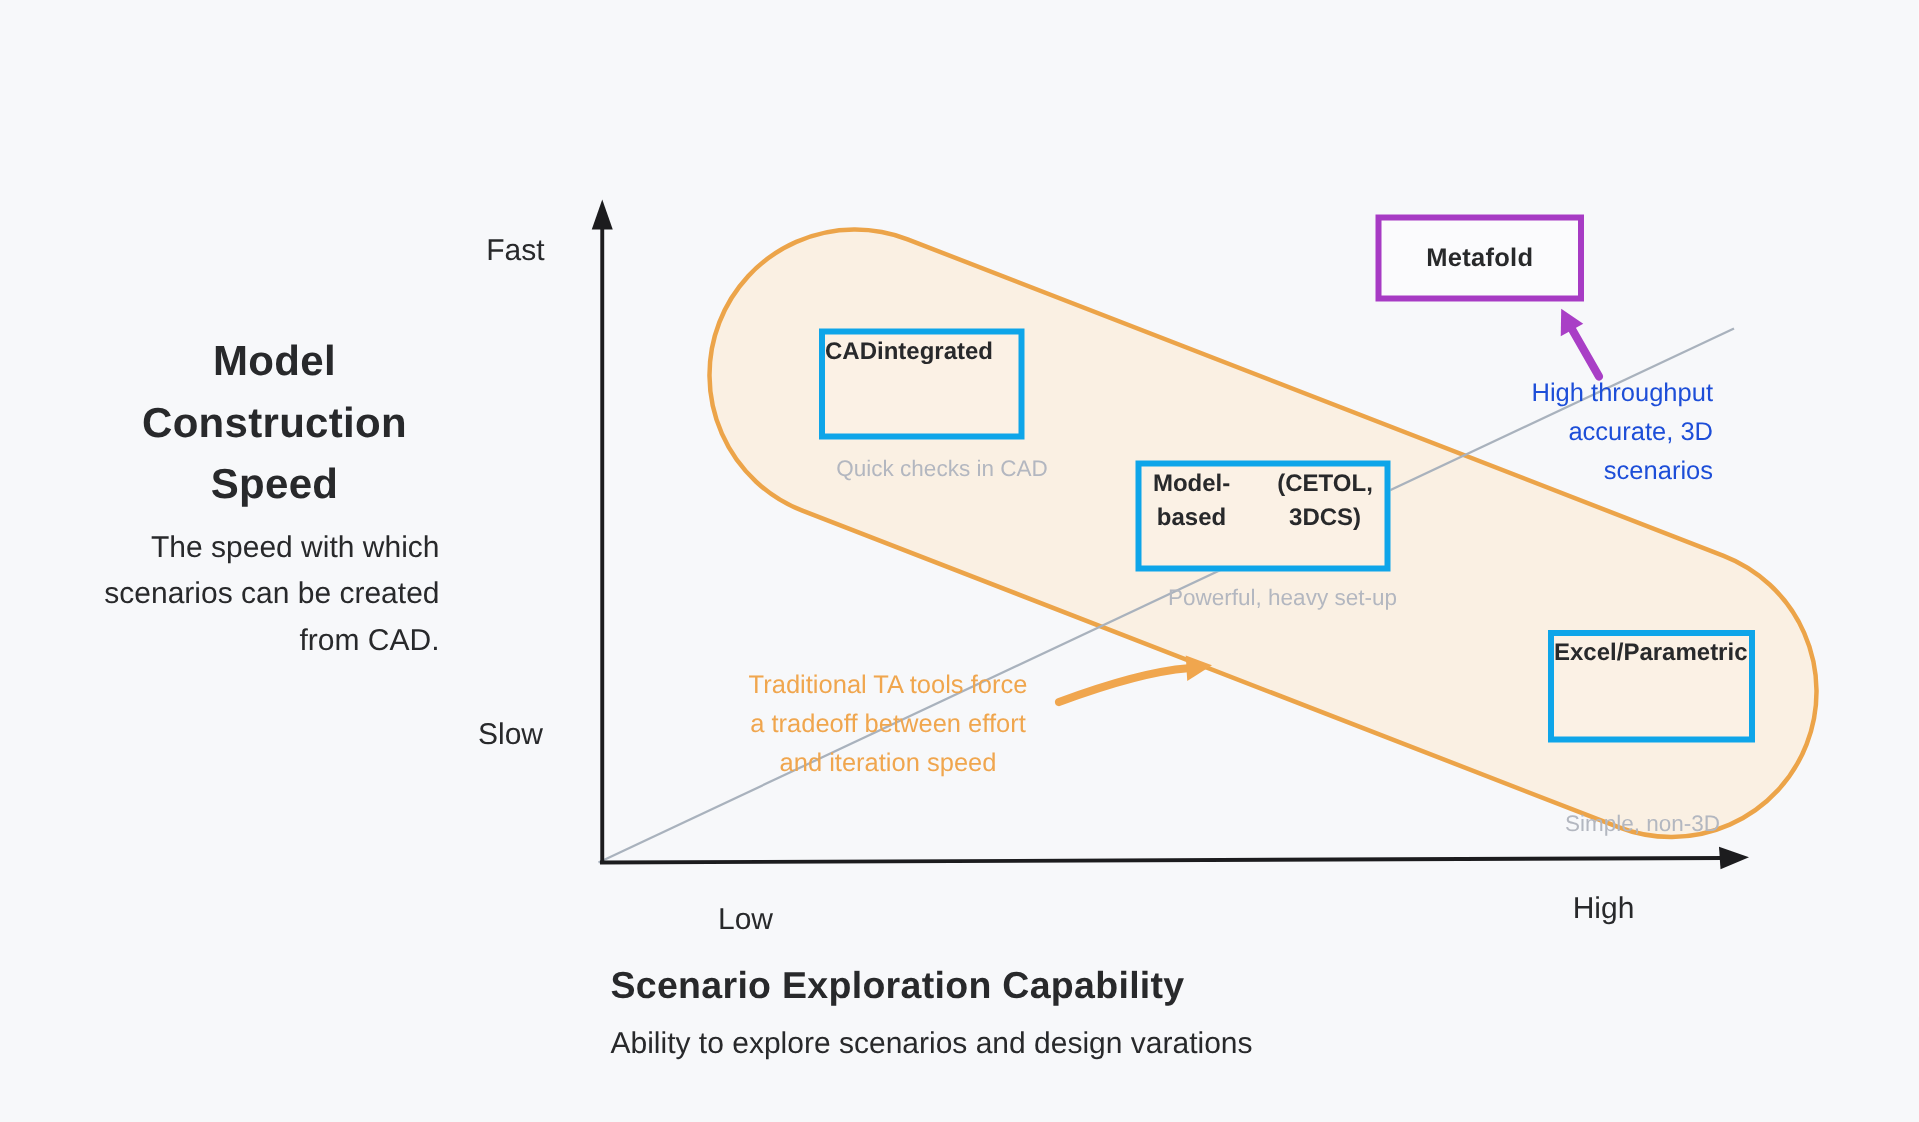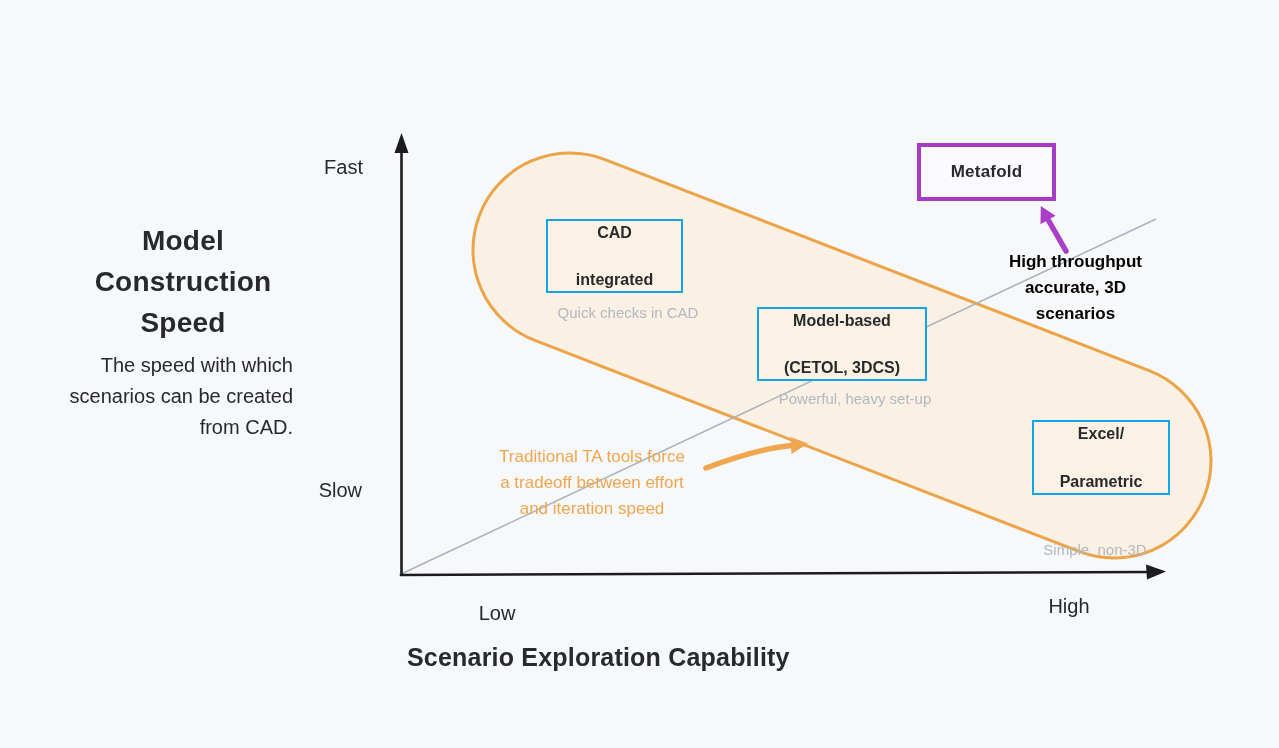--- a/index.html
+++ b/index.html
@@ -30,22 +30,22 @@
   .slow-label { right: 917px; top: 479px; }
   .low-label  { left: 447px; top: 602px; width: 100px; text-align: center; }
   .high-label { left: 1019px; top: 595px; width: 100px; text-align: center; }
 
   .x-title-block { left: 407px; top: 643px; width: 700px; text-align: left; }
   .x-title { font-size: 25px; font-weight: 700; letter-spacing: 0.2px; }
   .x-desc  { font-size: 20px; margin-top: 13px; }
 
   .tool-box {
     position: absolute; box-sizing: border-box;
-    border: 2px solid #0ea5e9; background: #fbf1e5;
-    display: flex; flex-direction: column; justify-content: space-between;
+    border: 4px solid #0ea5e9; background: #fbf1e5;
+    display: flex; flex-direction: row; justify-content: flex-start;
     text-align: center; font-weight: 700; font-size: 16px; line-height: 23px;
   }
   .box-cad   { left: 546px; top: 219px; width: 137px; height: 74px; }
   .box-model { left: 757px; top: 307px; width: 170px; height: 74px; gap: 16px; }
   .box-excel { left: 1032px; top: 420px; width: 138px; height: 75px; }
 
   .caption {
     position: absolute; text-align: center;
     color: #b3b7c0; font-size: 15px; white-space: nowrap;
   }
@@ -55,22 +55,22 @@
 
   .metafold-box {
     position: absolute; box-sizing: border-box;
     left: 917px; top: 143px; width: 139px; height: 58px;
     border: 4px solid #a73bc4; background: #fbfbfd;
     display: flex; align-items: center; justify-content: center;
     font-weight: 700; font-size: 17px; letter-spacing: 0.2px;
   }
 
   .purple-note {
-    right: 137px; top: 249px; text-align: center;
-    color: #000000; font-weight: 700; font-size: 17px; line-height: 26px;
+    right: 137px; top: 249px; text-align: right;
+    color: #1d4ed8; font-weight: 400; font-size: 17px; line-height: 26px;
   }
   .orange-note {
     left: 472px; top: 444px; width: 240px; text-align: center;
     color: #f0a64e; font-weight: 400; font-size: 17px; line-height: 26px;
   }
   .note-line { white-space: nowrap; }
 </style>
 </head>
 <body>
 
@@ -98,20 +98,21 @@
   <div class="abs y-title">Model Construction Speed</div>
   <div class="abs y-desc">The speed with which scenarios can be created from CAD.</div>
 
   <div class="abs axis-end-label fast-label">Fast</div>
   <div class="abs axis-end-label slow-label">Slow</div>
   <div class="abs axis-end-label low-label">Low</div>
   <div class="abs axis-end-label high-label">High</div>
 
   <div class="abs x-title-block">
     <div class="x-title">Scenario Exploration Capability</div>
+    <div class="x-desc">Ability to explore scenarios and design varations</div>
   </div>
 
   <div class="tool-box box-cad">
     <div>CAD</div>
     <div>integrated</div>
   </div>
   <div class="caption cap-cad">Quick checks in CAD</div>
 
   <div class="tool-box box-model">
     <div>Model-based</div>

